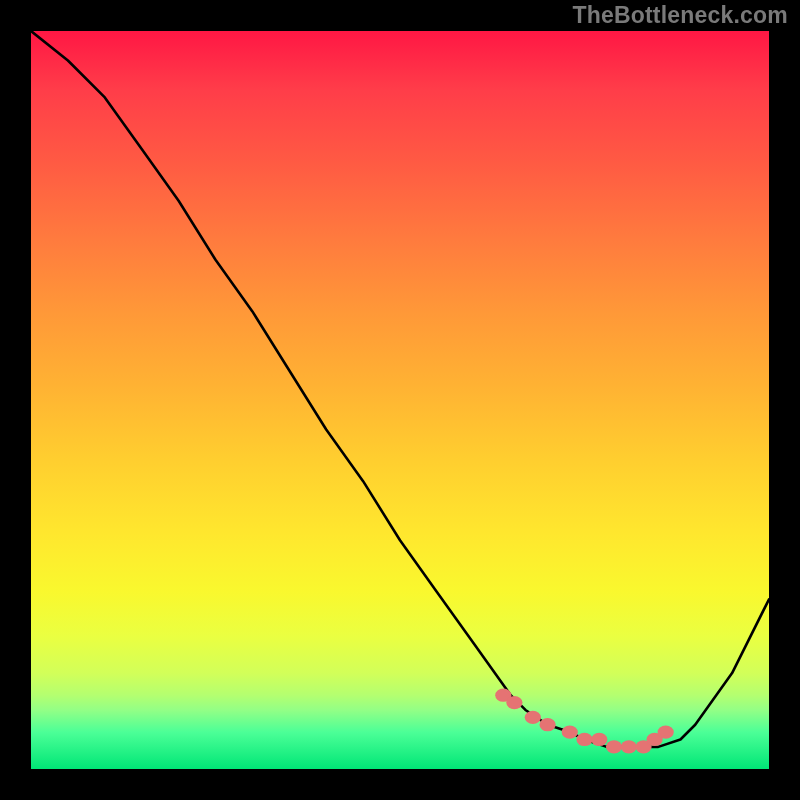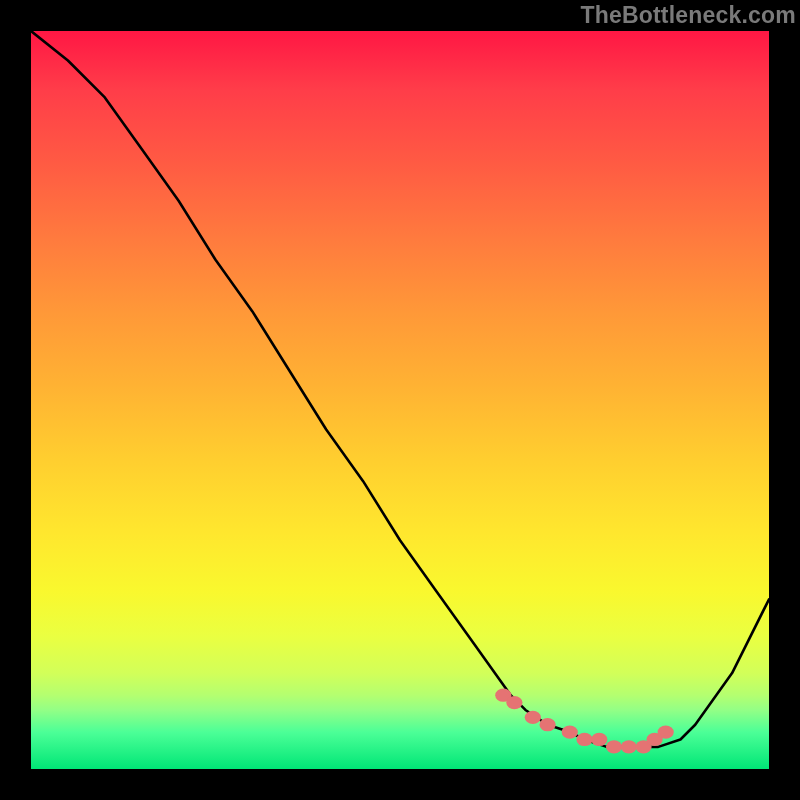--- a/index.html
+++ b/index.html
@@ -13,21 +13,21 @@
   }
   .outer {
     position: relative;
     width: 800px;
     height: 800px;
     background: #000;
   }
   .watermark {
     position: absolute;
     top: 2px;
-    right: 4px;
+    right: 12px;
     color: #7a7a7a;
     font-size: 23px;
     font-weight: 600;
     letter-spacing: 0.2px;
   }
   .plot {
     position: absolute;
     left: 31px;
     top: 31px;
     width: 738px;

